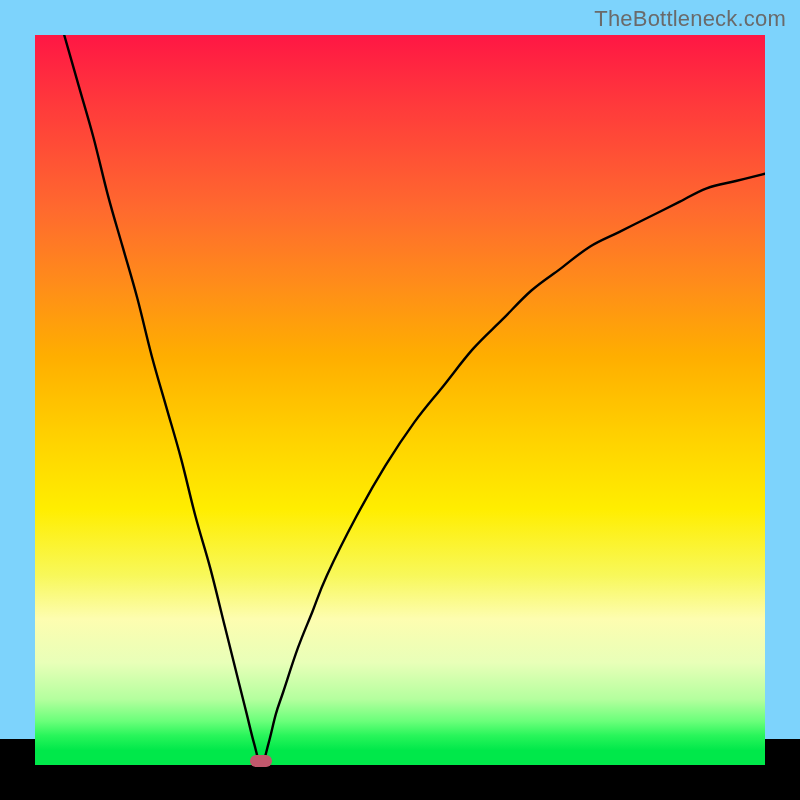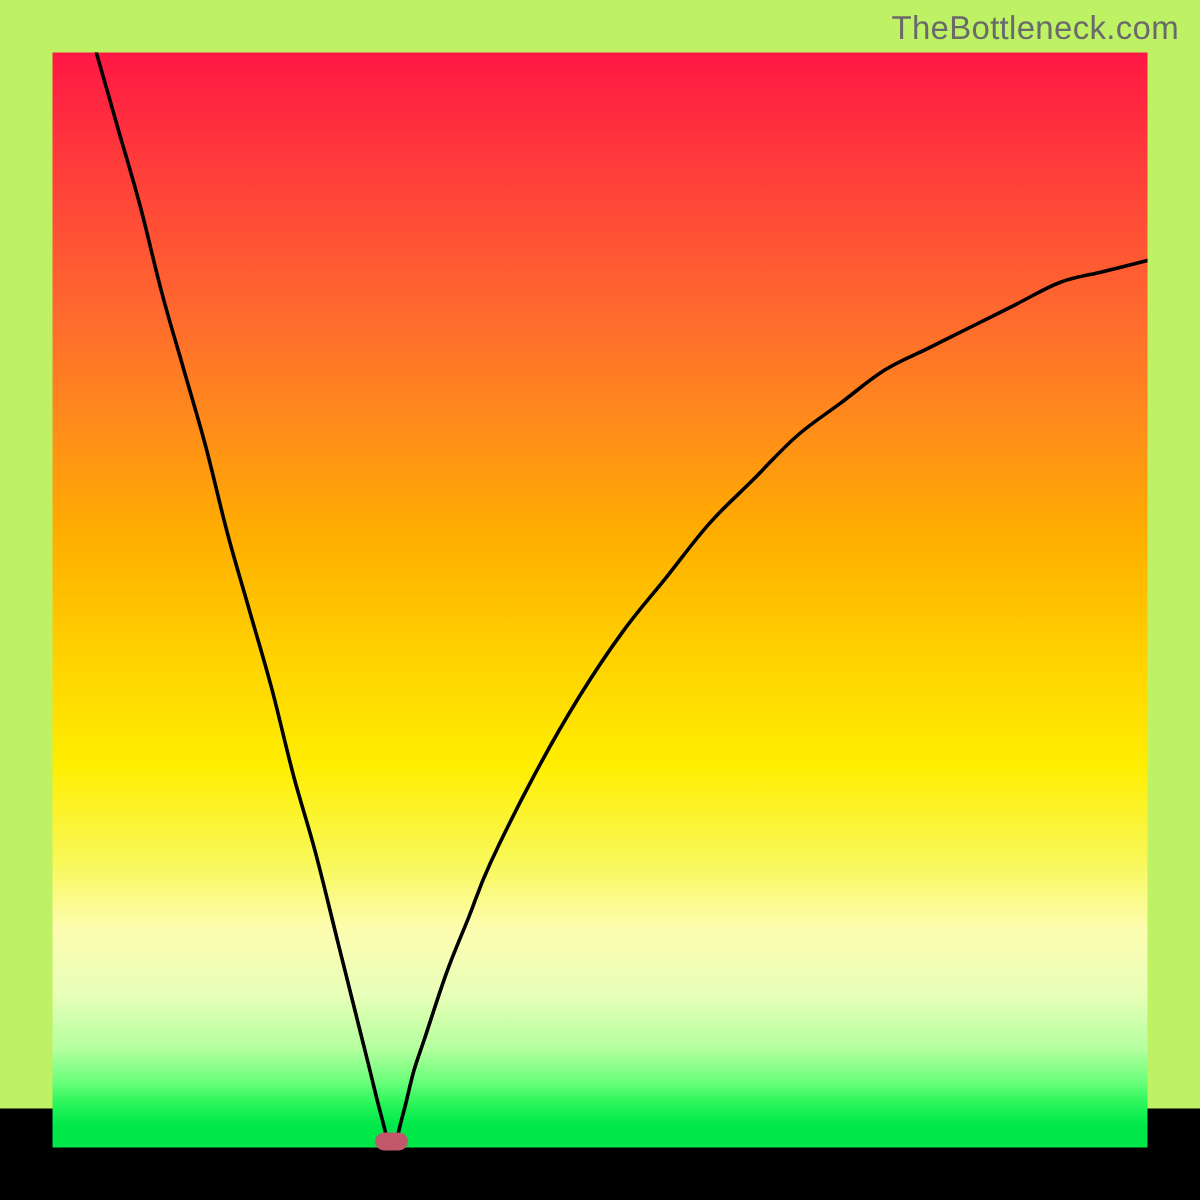--- a/index.html
+++ b/index.html
@@ -10,21 +10,21 @@
     background: #000;
     overflow: hidden;
     font-family: Arial, Helvetica, sans-serif;
   }
   .frame {
     position: absolute;
     left: 0;
     top: 0;
     width: 800px;
     height: 739px;
-    background: #bef264;
+    background: #7dd3fc;
   }
   .plot {
     position: absolute;
     left: 35px;
     top: 35px;
     width: 730px;
     height: 730px;
     background: linear-gradient(to bottom,
       #ff1744 0%,
       #ff3b3b 10%,

